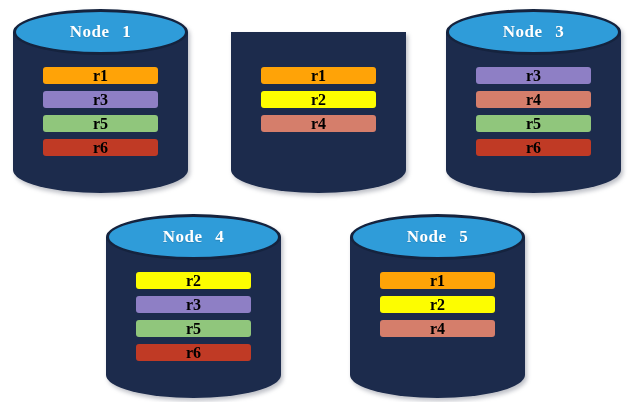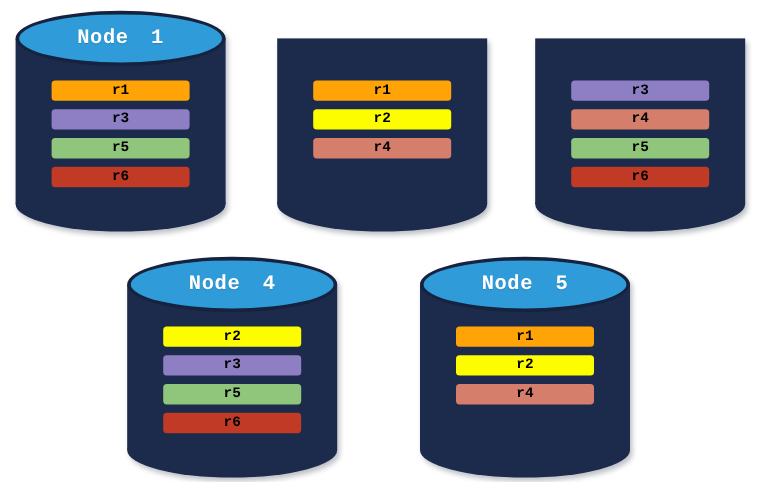--- a/index.html
+++ b/index.html
@@ -2,21 +2,21 @@
 <html><head>
 <meta charset="utf-8">
 <style>
   html, body { margin: 0; padding: 0; background: #ffffff; }
   .canvas {
     position: relative;
     width: 638px;
     height: 402px;
     background: #ffffff;
     overflow: hidden;
-    font-family: Liberation Mono, monospace;
+    font-family: Liberation Serif, serif;
   }
   .node {
     position: absolute;
     width: 175px;
     height: 184px;
     filter: drop-shadow(2px 3px 2px rgba(70, 75, 95, 0.35));
   }
   .cyl-bottom {
     position: absolute;
     left: 0; bottom: 0;
@@ -58,21 +58,21 @@
     width: 115px;
     z-index: 3;
   }
   .bar {
     height: 17px;
     border-radius: 3px;
     margin-bottom: 7px;
     display: flex;
     align-items: center;
     justify-content: center;
-    font-size: 12px;
+    font-size: 16px;
     font-weight: bold;
     color: #000000;
     line-height: 17px;
   }
 </style>
 </head>
 <body>
 
 <div class="canvas">
 
@@ -96,20 +96,23 @@
     <div class="bars">
       <div class="bar" style="background-color: rgb(255, 163, 7);">r1</div>
       <div class="bar" style="background-color: rgb(253, 253, 0);">r2</div>
       <div class="bar" style="background-color: rgb(213, 126, 107);">r4</div>
     </div>
   </div>
 
   <div class="node" style="left:446px; top:9px;">
     <div class="cyl-bottom" style="background-color: rgb(28, 43, 76);"></div>
     <div class="cyl-body" style="background-color: rgb(28, 43, 76);"></div>
+    <div class="cyl-top" style="background-color: rgb(47, 156, 217);">
+      <span class="node-title">Node 3</span>
+    </div>
     <div class="bars">
       <div class="bar" style="background-color: rgb(142, 127, 197);">r3</div>
       <div class="bar" style="background-color: rgb(213, 126, 107);">r4</div>
       <div class="bar" style="background-color: rgb(144, 198, 124);">r5</div>
       <div class="bar" style="background-color: rgb(192, 58, 37);">r6</div>
     </div>
   </div>
 
   <div class="node" style="left:106px; top:214px;">
     <div class="cyl-bottom" style="background-color: rgb(28, 43, 76);"></div>

